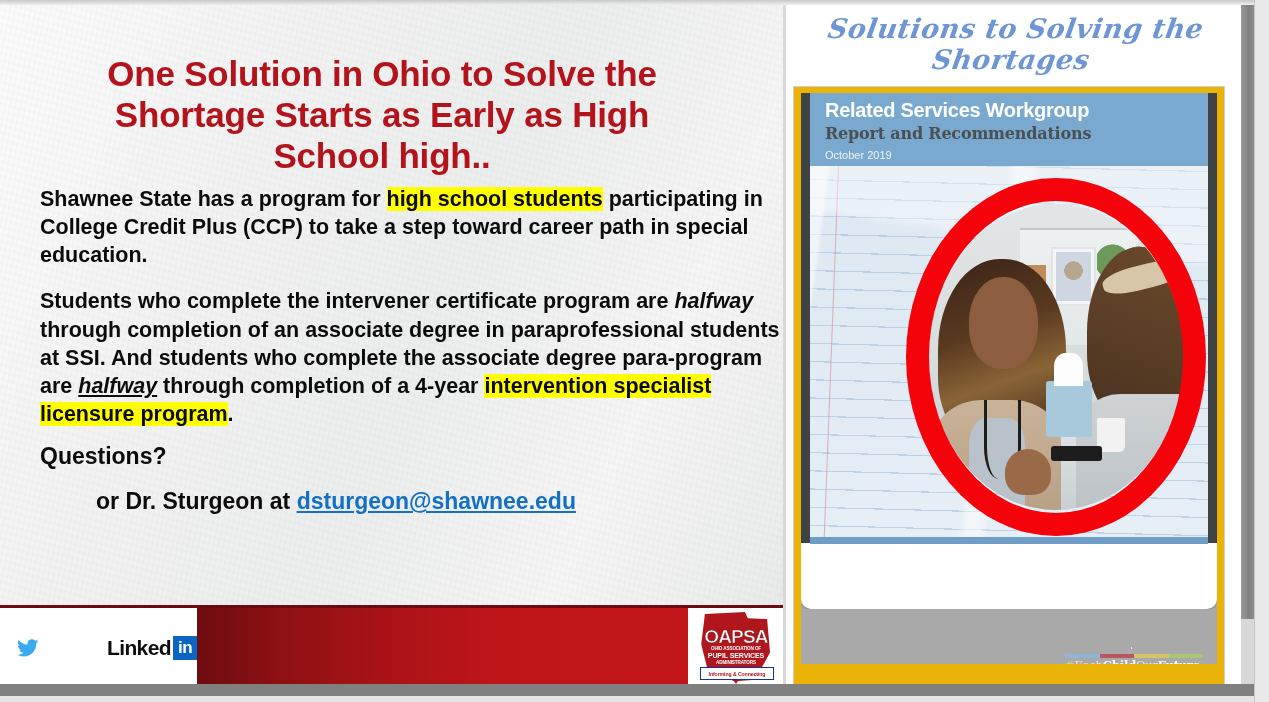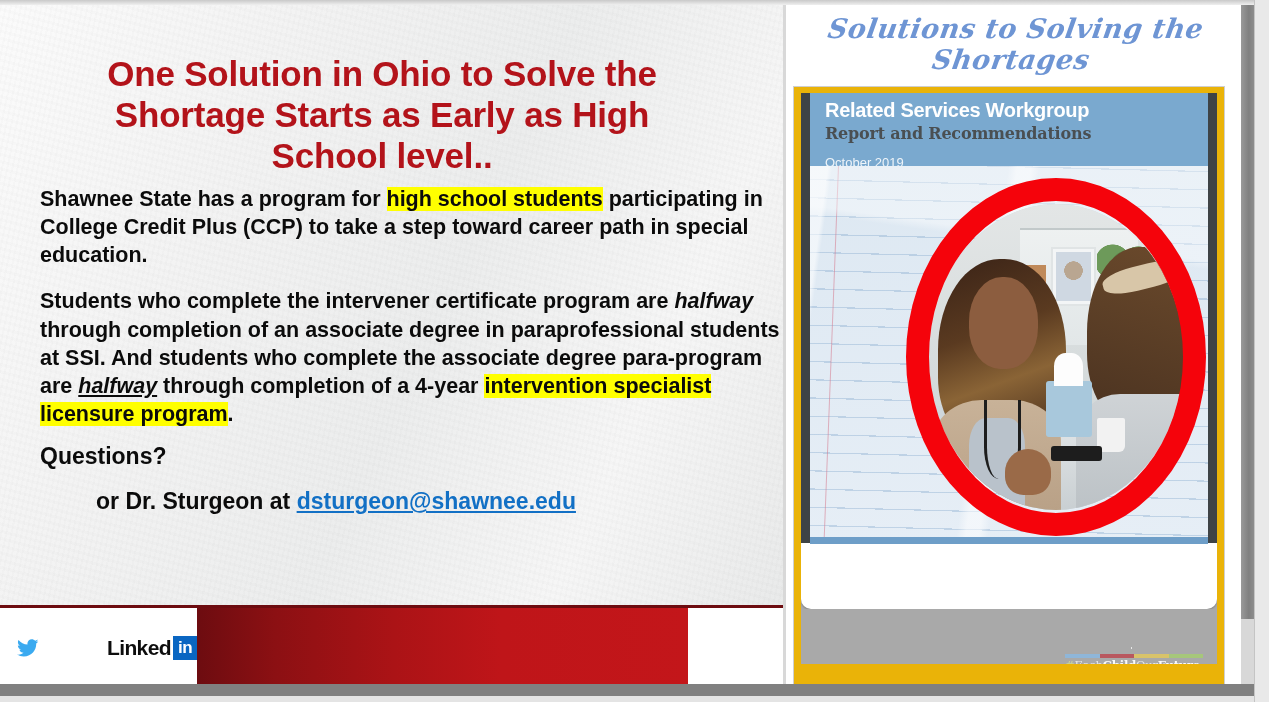--- a/index.html
+++ b/index.html
@@ -99,21 +99,21 @@
   .doc-edge{position:absolute;left:0;top:0;width:9px;height:450px;background:#3e4346;}
   .doc-edge.r{left:407px;}
 
   .doc-head{position:absolute;left:9px;top:0;width:398px;height:73px;
     background:#7aa9cf;}
   .dh1{position:absolute;left:15px;top:6px;color:#fff;font-weight:bold;
        font-size:20px;letter-spacing:-.3px;}
   .dh2{position:absolute;left:15px;top:31px;color:#4a4f52;font-weight:bold;
        font-size:16px;letter-spacing:-.2px;
        font-family:"DejaVu Serif","Liberation Serif",serif;}
-  .dh3{position:absolute;left:15px;top:62px;color:#eef4f9;font-size:13px;}
+  .dh3{position:absolute;left:15px;top:56px;color:#eef4f9;font-size:11px;}
 
   .doc-photo{position:absolute;left:9px;top:73px;width:398px;height:377px;
     background:
       linear-gradient(#dde8f2,#e6eef6);
     overflow:hidden;}
   .lines{position:absolute;inset:0;
     background:repeating-linear-gradient(1.5deg,
       rgba(255,255,255,0) 0 17px, rgba(120,160,200,.35) 17px 18.2px);}
   .margin-line{position:absolute;left:28px;top:0;width:1.3px;height:100%;
     background:rgba(214,120,140,.55);transform:rotate(2.2deg);transform-origin:top;}
@@ -220,21 +220,21 @@
 
 <div class="stage">
 
   <div class="top-rule"></div>
 
   <div class="left-pane">
 
     <div class="slide-title">
       <div>One Solution in Ohio to Solve the</div>
       <div>Shortage Starts as Early as High</div>
-      <div>School level..</div>
+      <div>School high..</div>
     </div>
 
     <div class="body-block">
       <p><span>Shawnee State has  a program for </span><span class="hl">high school students</span><span> participating in College Credit Plus (CCP) to take a step toward career path in special education.</span></p>
 
       <p><span>Students who complete the intervener certificate program are </span><span class="it">halfway</span><span> through completion of an associate degree in paraprofessional students at SSI.   And students who  complete the associate degree para-program are </span><span class="itu">halfway</span><span> through completion of a 4-year </span><span class="hl">intervention specialist licensure program</span><span>.</span></p>
     </div>
 
     <div class="contact-block">
       <p>Questions?</p>
@@ -249,20 +249,35 @@
         <path fill="#3aaaf0" d="M47 5.3c-1.8.8-3.6 1.3-5.6 1.6 2-1.2 3.5-3.1 4.3-5.4-1.9 1.1-4 1.9-6.2 2.4C37.7 2 35.2.8 32.4.8c-5.3 0-9.6 4.3-9.6 9.6 0 .8.1 1.5.3 2.2C15 12.2 8 8.4 3.3 2.6c-.8 1.4-1.3 3.1-1.3 4.8 0 3.3 1.7 6.3 4.3 8-1.6 0-3.1-.5-4.4-1.2v.1c0 4.7 3.3 8.5 7.7 9.4-.8.2-1.6.3-2.5.3-.6 0-1.2-.1-1.8-.2 1.2 3.8 4.8 6.6 9 6.7-3.3 2.6-7.4 4.1-11.9 4.1-.8 0-1.5 0-2.3-.1 4.3 2.7 9.3 4.3 14.7 4.3 17.7 0 27.3-14.6 27.3-27.3v-1.2c1.9-1.4 3.5-3.1 4.8-5z"></path>
       </svg>
       <span class="li">
         <span>Linked</span>
         <span class="li-box">in</span>
       </span>
     </div>
 
     <div class="redband"></div>
 
+    <div class="oapsa-cell">
+      <div class="oapsa">
+        <div class="ohio-shape"></div>
+        <div class="oapsa-word">OAPSA</div>
+        <div class="oapsa-sub">
+          <div>OHIO ASSOCIATION OF</div>
+          <div class="big">PUPIL SERVICES</div>
+          <div>ADMINISTRATORS</div>
+        </div>
+        <div class="oapsa-tail"></div>
+        <div class="oapsa-ribbon">
+          <span>Informing &amp; Connecting</span>
+        </div>
+      </div>
+    </div>
   </div>
 
   <div class="right-pane">
 
     <div class="script-title">Solutions to Solving the Shortages</div>
 
     <div class="doc">
       <div class="doc-inner">
 
         <div class="doc-card">

